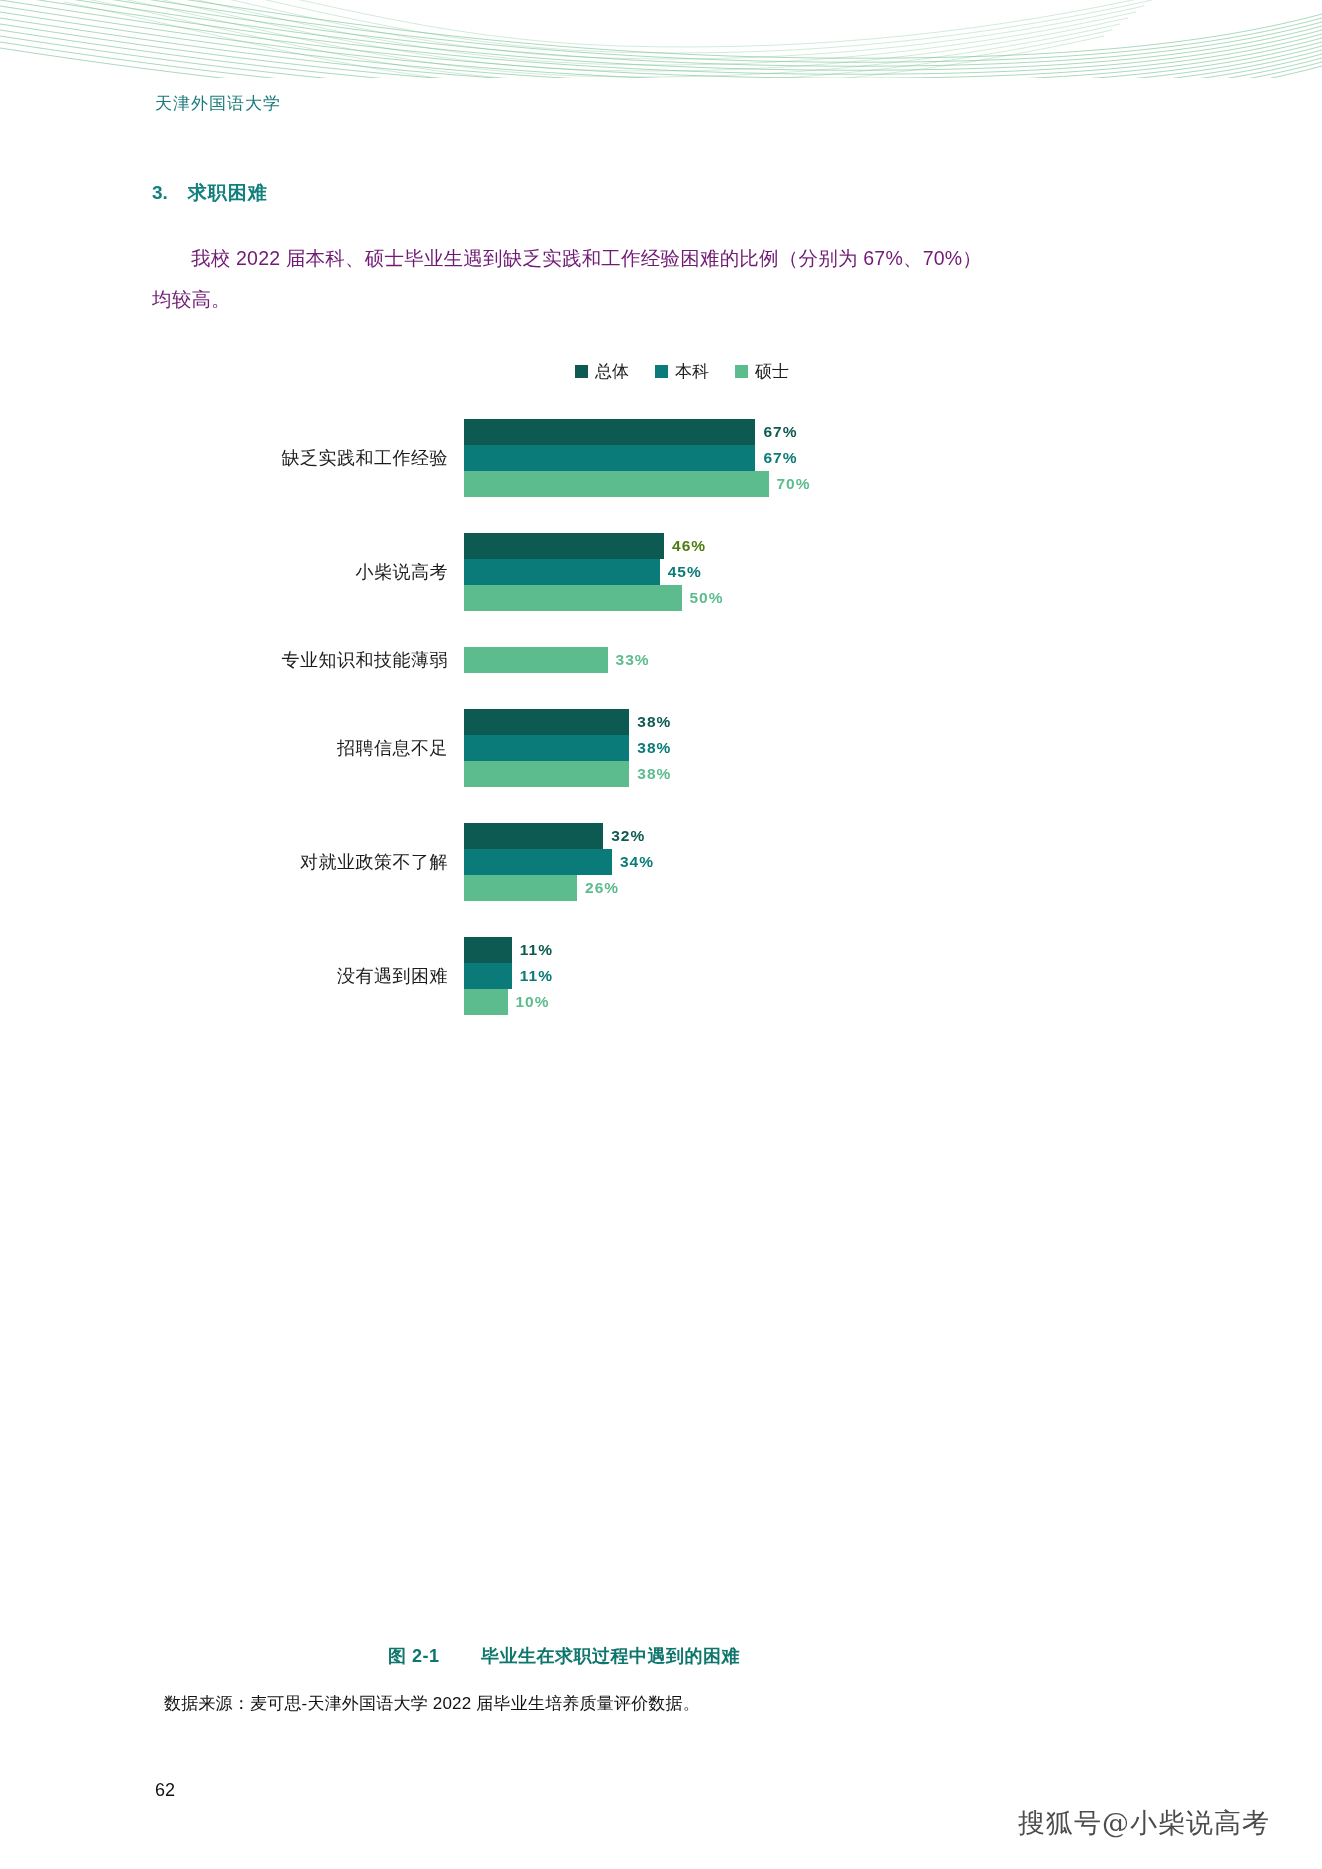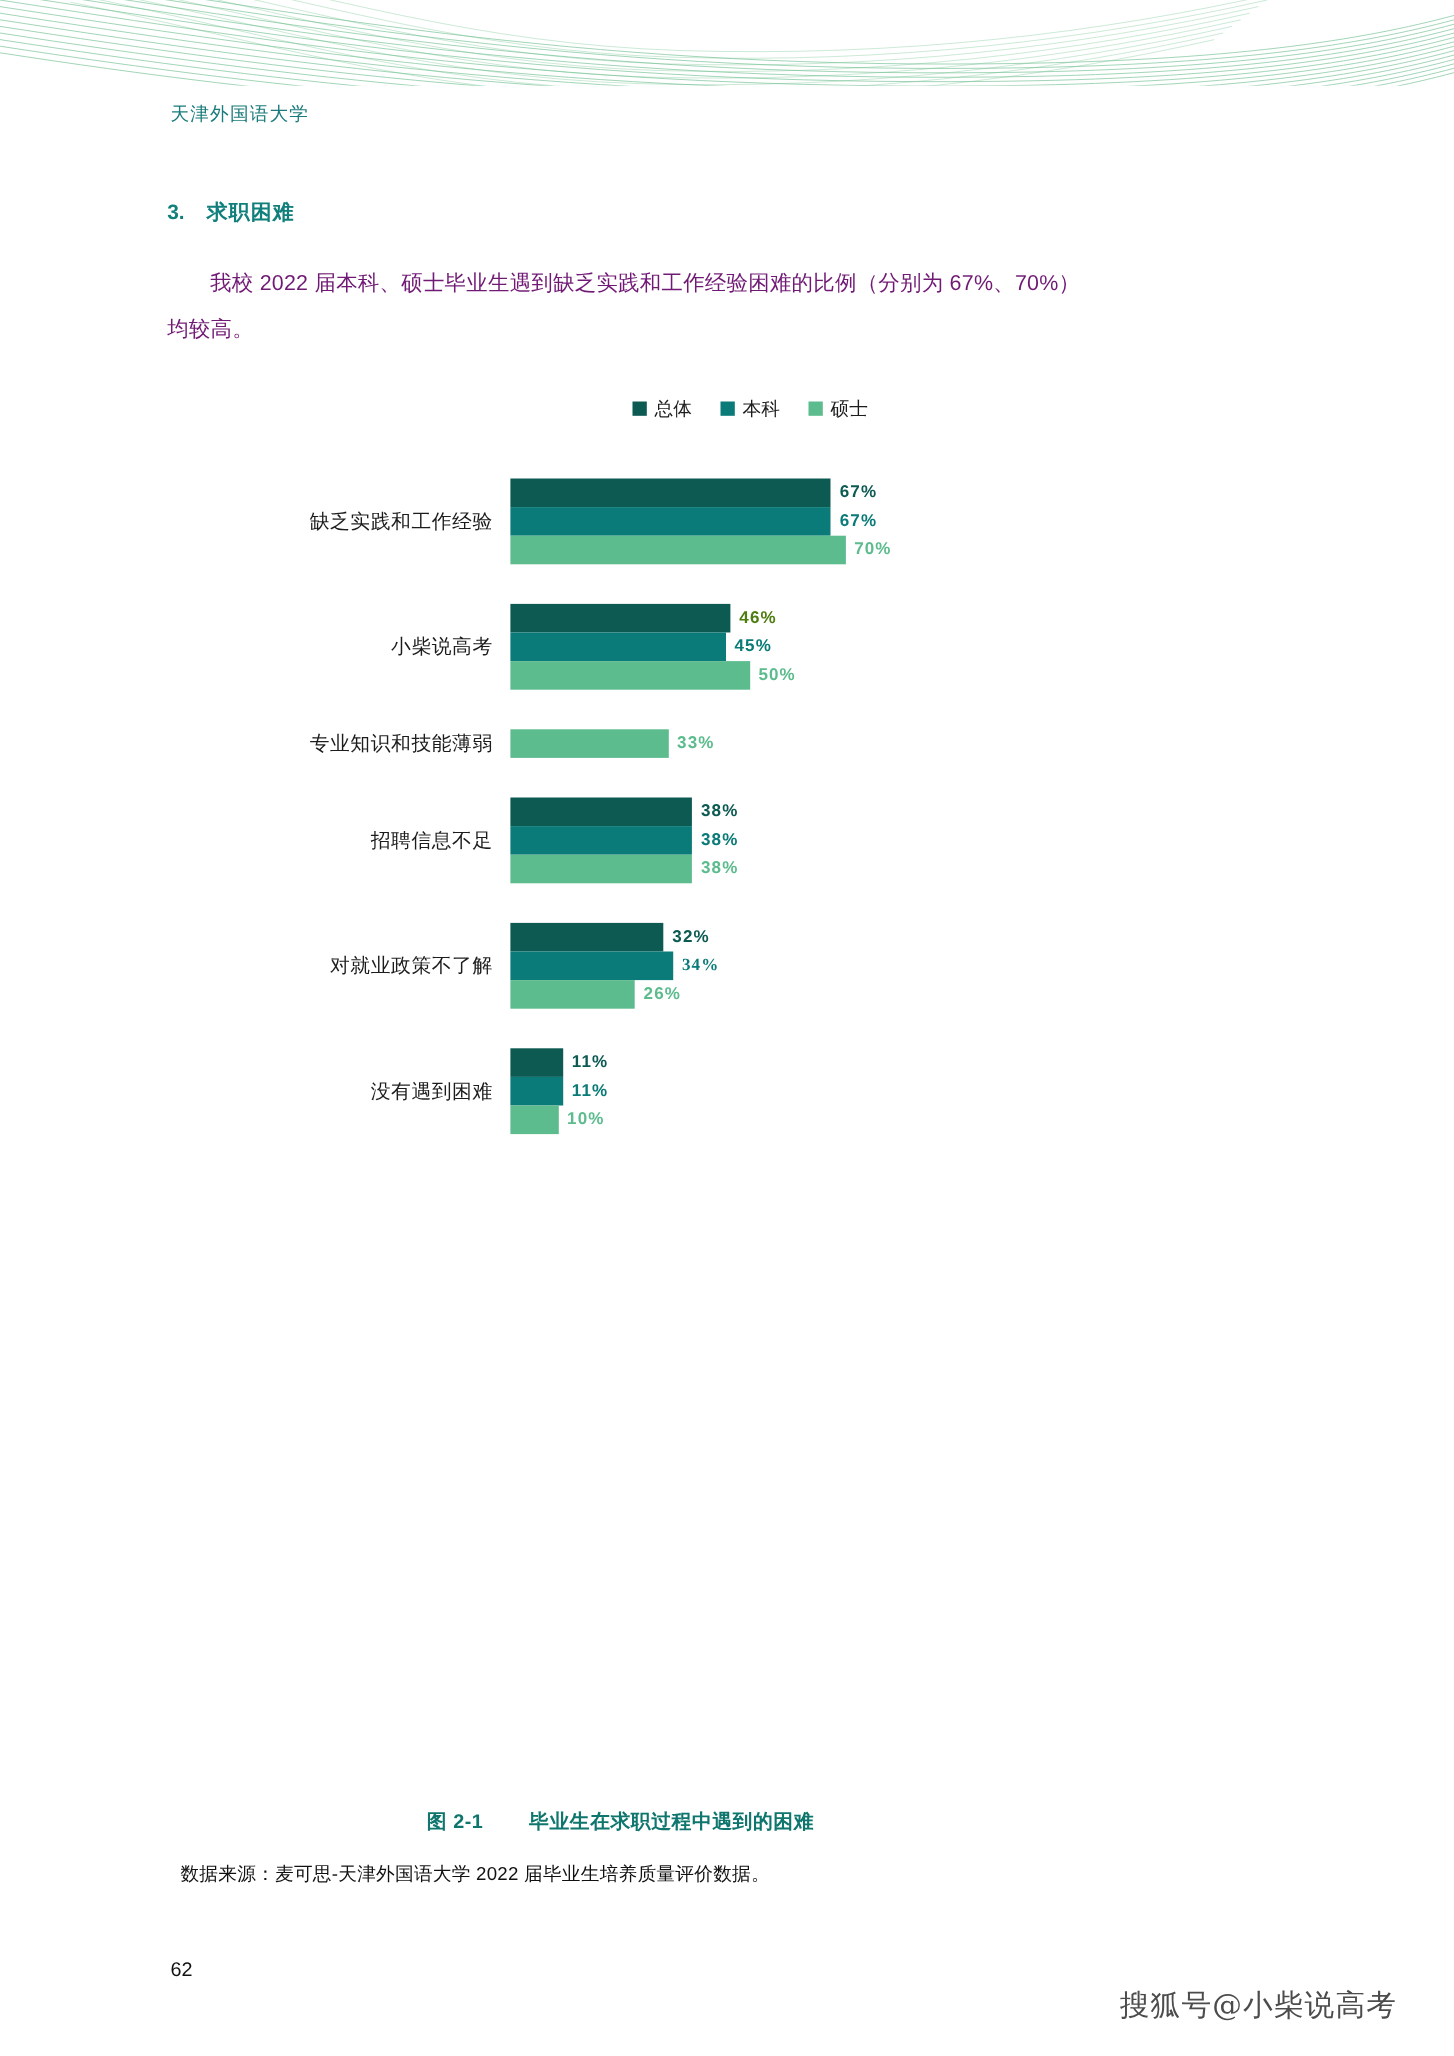--- a/index.html
+++ b/index.html
@@ -75,21 +75,21 @@
     top: 360px;
     left: 152px;
     width: 1020px;
   }
   .chart-legend {
     display: flex;
     justify-content: center;
     align-items: center;
     gap: 26px;
     padding-left: 40px;
-    margin-bottom: 52px;
+    margin-bottom: 36px;
   }
   .legend-item {
     display: flex;
     align-items: center;
     gap: 7px;
     font-size: 17px;
     color: #1c1c1c;
   }
   .legend-swatch {
     width: 13px;
@@ -299,21 +299,21 @@
       </div>
       <div class="bar-group">
         <div class="cat-label">对就业政策不了解</div>
         <div class="bars">
           <div class="bar-row">
             <div class="bar" style="width: 139.2px; background: rgb(12, 90, 82);"></div>
             <span class="bar-value" style="color: rgb(12, 90, 82);">32%</span>
           </div>
           <div class="bar-row">
             <div class="bar" style="width: 147.9px; background: rgb(10, 123, 120);"></div>
-            <span class="bar-value" style="color: rgb(10, 123, 120); font-family: Liberation Serif, serif;">34%</span>
+            <span class="bar-value" style="color: rgb(10, 123, 120);">34%</span>
           </div>
           <div class="bar-row">
             <div class="bar" style="width: 113.1px; background: rgb(92, 188, 142);"></div>
             <span class="bar-value" style="color: rgb(92, 188, 142);">26%</span>
           </div>
         </div>
       </div>
       <div class="bar-group">
         <div class="cat-label">没有遇到困难</div>
         <div class="bars">

